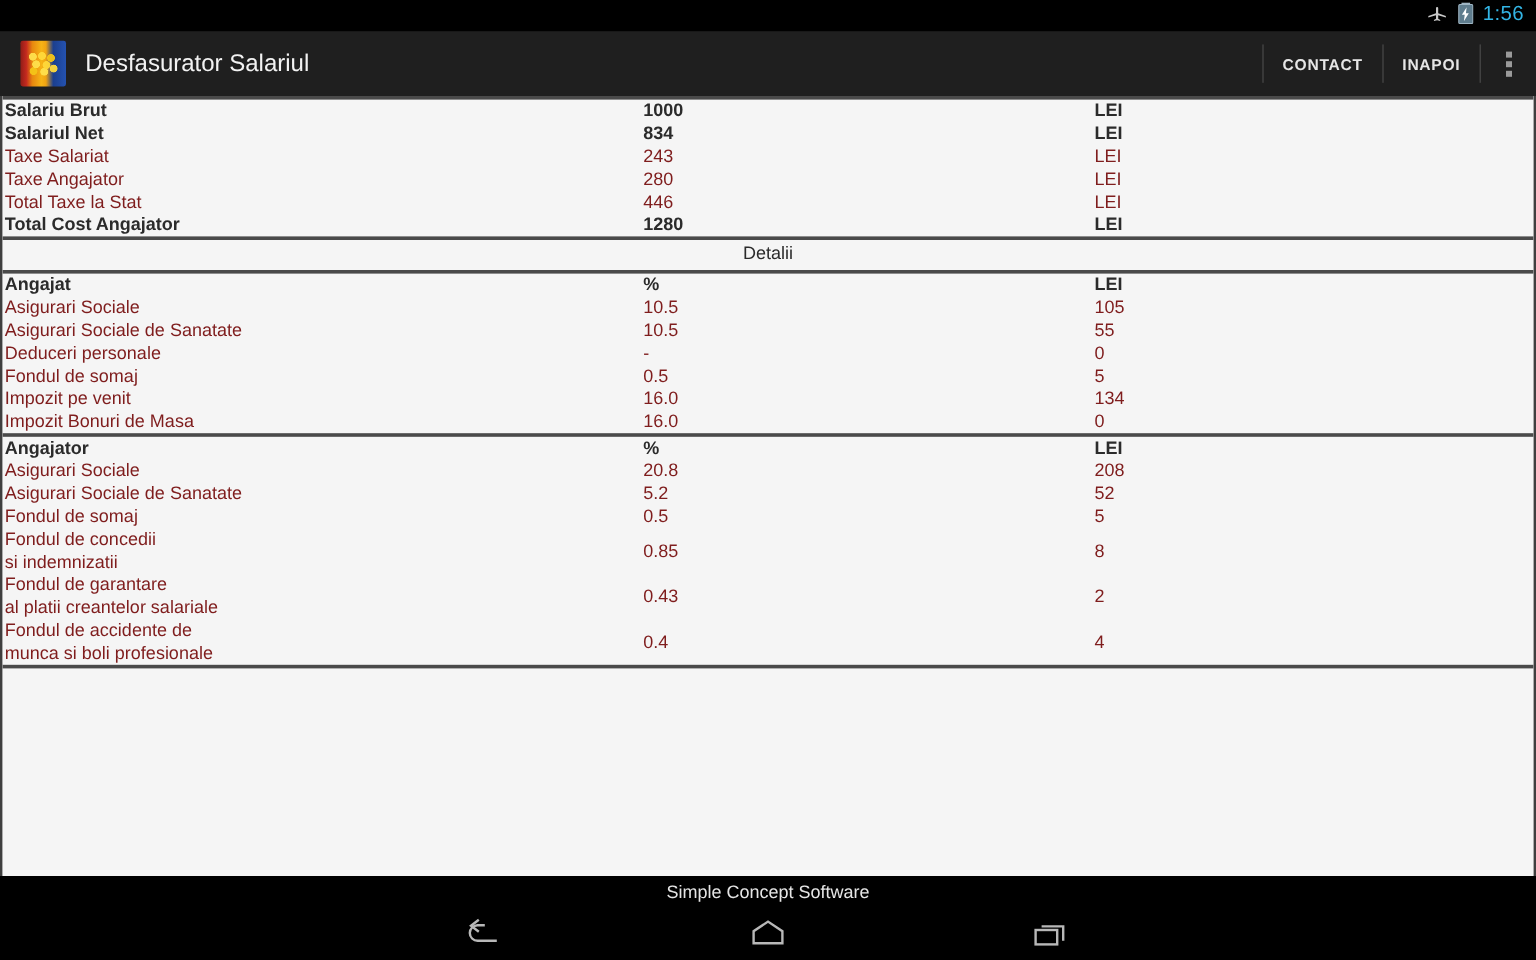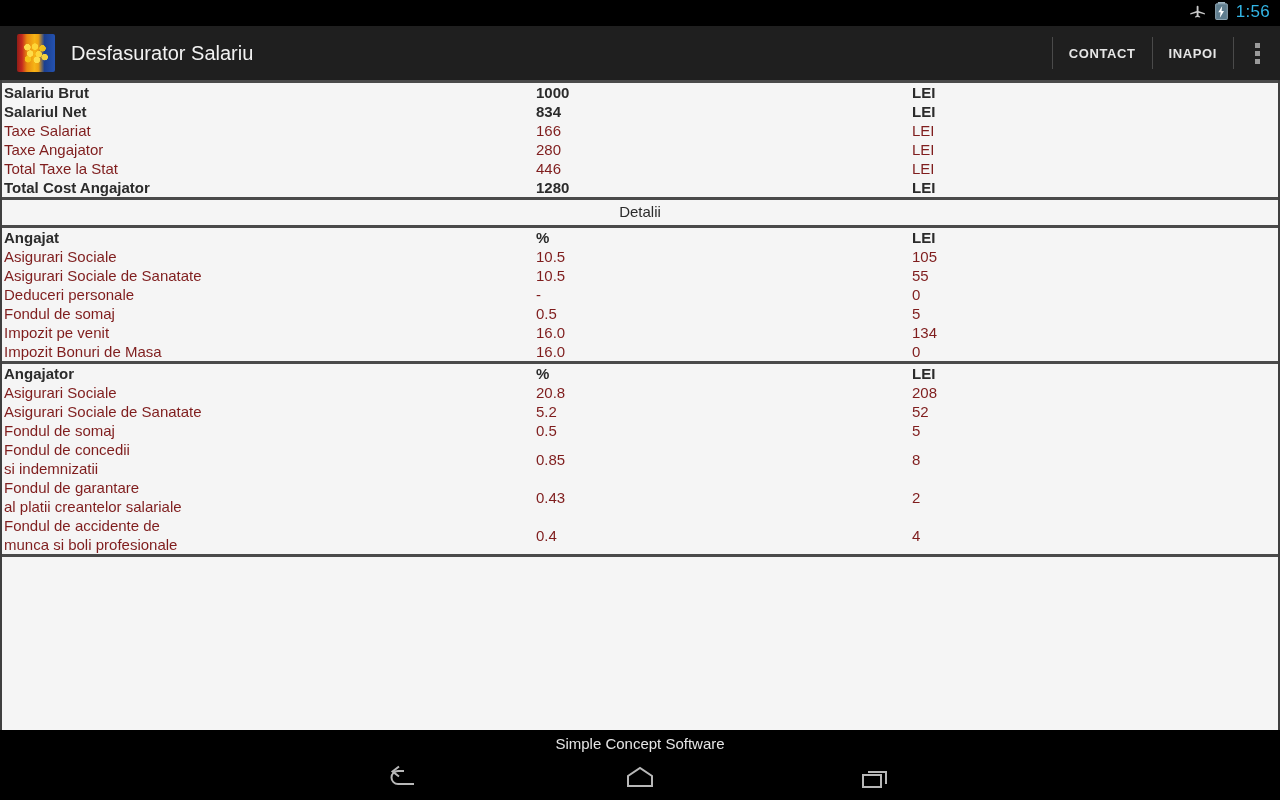--- a/index.html
+++ b/index.html
@@ -127,21 +127,21 @@
         <path d="M7.8 4.5L3.4 11.5h2.6L5.2 17.5l4.6-7.4H7.1z" fill="#ffffff"></path>
       </svg>
     </span>
     <span class="status-clock">1:56</span>
   </div>
 
   <div class="action-bar">
     <div class="app-icon">
         <span class="coins"></span>
       </div>
-    <div class="app-title">Desfasurator Salariu</div>
+    <div class="app-title">Desfasurator Salariul</div>
     <div class="ab-spacer"></div>
     <div class="ab-divider"></div>
     <div class="ab-action">CONTACT</div>
     <div class="ab-divider"></div>
     <div class="ab-action">INAPOI</div>
     <div class="ab-divider"></div>
     <div class="ab-overflow">
         <i></i>
         <i></i>
         <i></i>
@@ -158,21 +158,21 @@
         <div class="c-pct cell">1000</div>
         <div class="c-cur cell">LEI</div>
       </div>
       <div class="row bold">
         <div class="c-label cell">Salariul Net</div>
         <div class="c-pct cell">834</div>
         <div class="c-cur cell">LEI</div>
       </div>
       <div class="row">
         <div class="c-label cell">Taxe Salariat</div>
-        <div class="c-pct cell">166</div>
+        <div class="c-pct cell">243</div>
         <div class="c-cur cell">LEI</div>
       </div>
       <div class="row">
         <div class="c-label cell">Taxe Angajator</div>
         <div class="c-pct cell">280</div>
         <div class="c-cur cell">LEI</div>
       </div>
       <div class="row">
         <div class="c-label cell">Total Taxe la Stat</div>
         <div class="c-pct cell">446</div>

